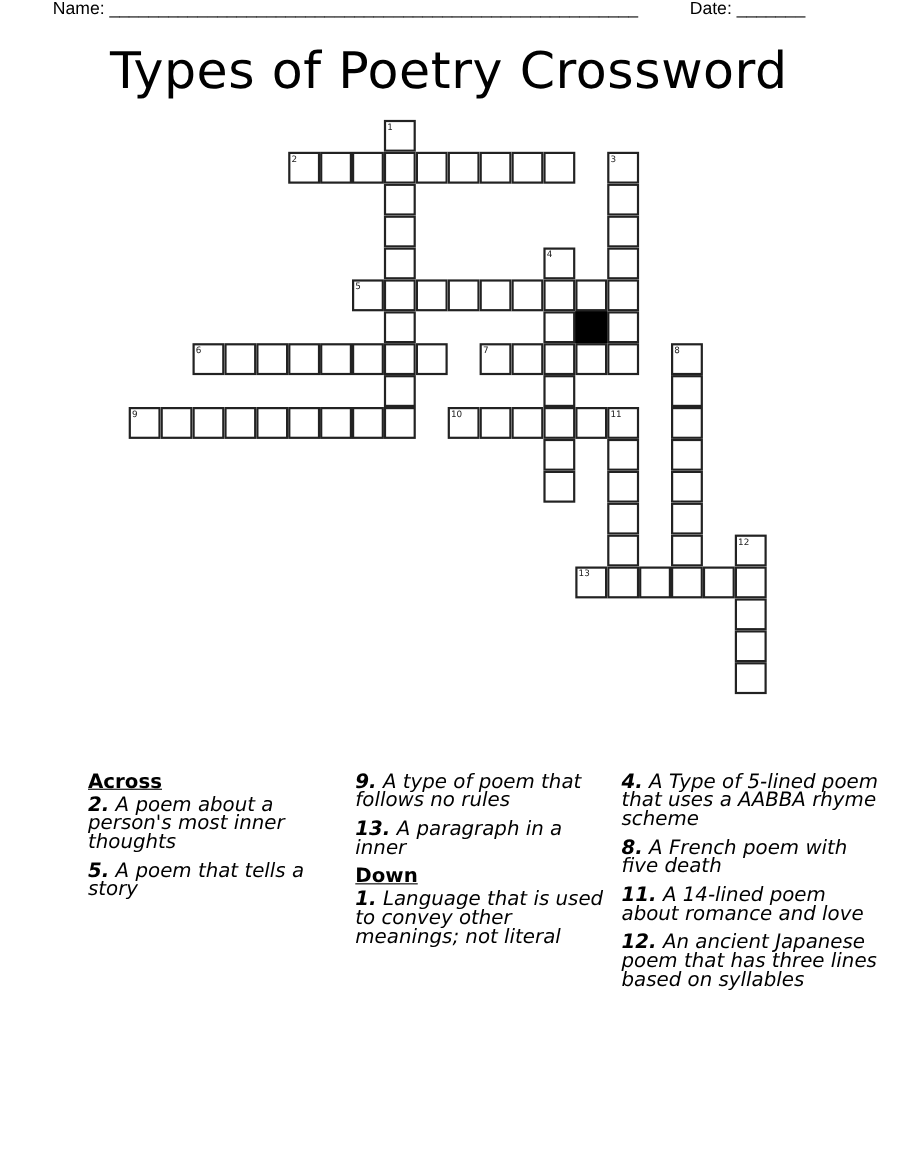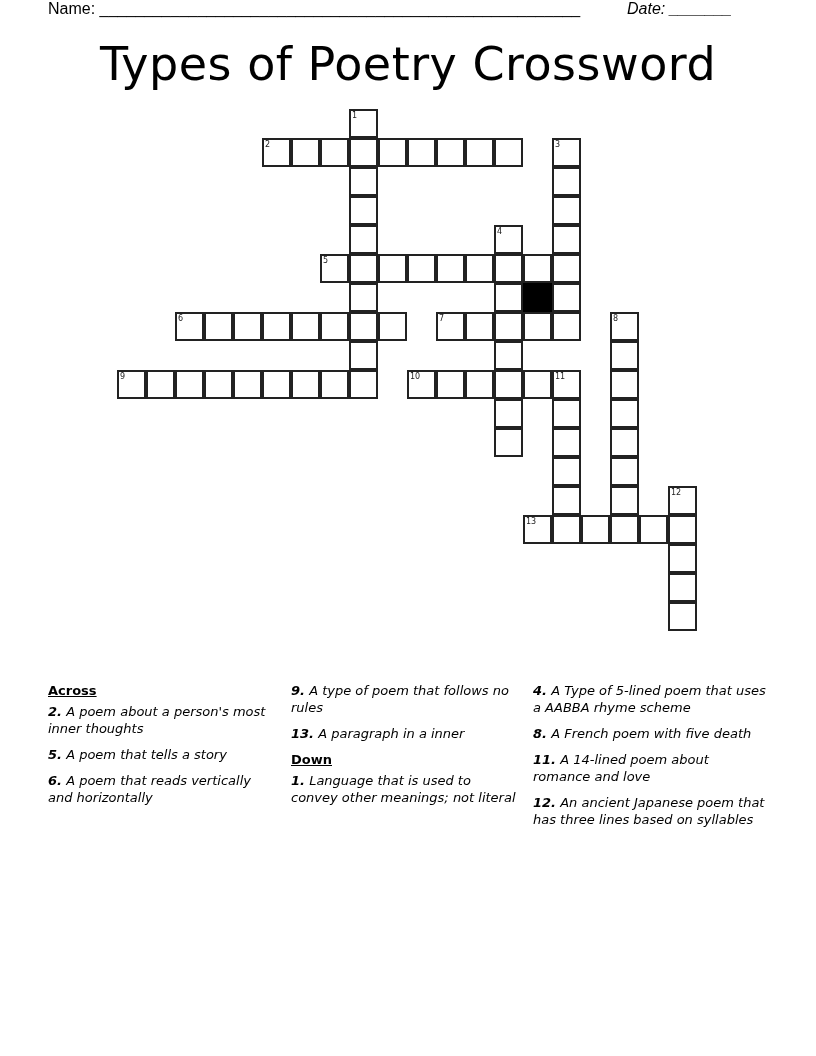--- a/index.html
+++ b/index.html
@@ -1,24 +1,24 @@
 <!DOCTYPE html>
 <html><head>
 <meta charset="utf-8">
 <style>
   html, body { margin: 0; padding: 0; background: #ffffff; }
   body { width: 816px; height: 1056px; position: relative; overflow: hidden; font-family: "DejaVu Sans", sans-serif; color: #000; }
   .header-line { position: absolute; top: 0; left: 48px; font-family: Liberation Sans, sans-serif; font-size: 16px; line-height: 18px; }
-  .date-line { position: absolute; top: 0; left: 627px; font-family: "Liberation Sans", sans-serif; font-size: 16px; line-height: 18px; font-style: italic; }
+  .date-line { position: absolute; top: 0; left: 627px; font-family: "Liberation Sans", sans-serif; font-size: 16px; line-height: 18px; }
   .title { position: absolute; top: 34px; left: 0; width: 816px; text-align: center; font-family: "DejaVu Sans", sans-serif; font-size: 46px; line-height: 60px; letter-spacing: 0.5px; }
   .grid { position: absolute; left: 0; top: 0; width: 816px; height: 680px; }
   .cell { position: absolute; width: 29px; height: 29px; box-sizing: border-box; border: 2px solid #222; background: #fff; margin-left: -1px; margin-top: -1px; }
   .cell.block { background: #000; border-color: #000; }
   .cell .num { position: absolute; top: 0; left: 1px; font-family: "DejaVu Sans", sans-serif; font-size: 8px; line-height: 9px; color: #222; }
-  .clues { position: absolute; top: 682px; font-size: 13px; line-height: 17px; }
+  .clues { position: absolute; top: 702px; font-size: 18px; line-height: 17px; margin-left: 32px; }
   .col1 { left: 48px; width: 230px; }
   .col2 { left: 291px; width: 230px; }
   .col3 { left: 533px; width: 235px; }
   .heading { font-weight: bold; text-decoration: underline; margin: 0 0 4px 0; }
   .clue { margin: 0 0 9px 0; font-style: italic; }
   .clue b { font-weight: bold; }
 </style>
 </head>
 <body>
 
@@ -137,21 +137,20 @@
     </div>
     <div class="cell" style="left: 582px; top: 516px;"></div>
     <div class="cell" style="left: 640px; top: 516px;"></div>
     <div class="cell block" style="left: 524px; top: 284px;"></div>
   </div>
 
 <div class="clues col1">
   <div class="heading">Across</div>
   <div class="clue"><b>2</b><b>.</b> <span>A poem about a person's most inner thoughts</span></div>
   <div class="clue"><b>5</b><b>.</b> <span>A poem that tells a story</span></div>
-  <div class="clue"><b>6</b><b>.</b> <span>A poem that reads vertically and horizontally</span></div>
 </div>
 
 <div class="clues col2">
   <div class="clue"><b>9</b><b>.</b> <span>A type of poem that follows no rules</span></div>
   <div class="clue"><b>13</b><b>.</b> <span>A paragraph in a inner</span></div>
   <div class="heading">Down</div>
   <div class="clue"><b>1</b><b>.</b> <span>Language that is used to convey other meanings; not literal</span></div>
 </div>
 
 <div class="clues col3">

